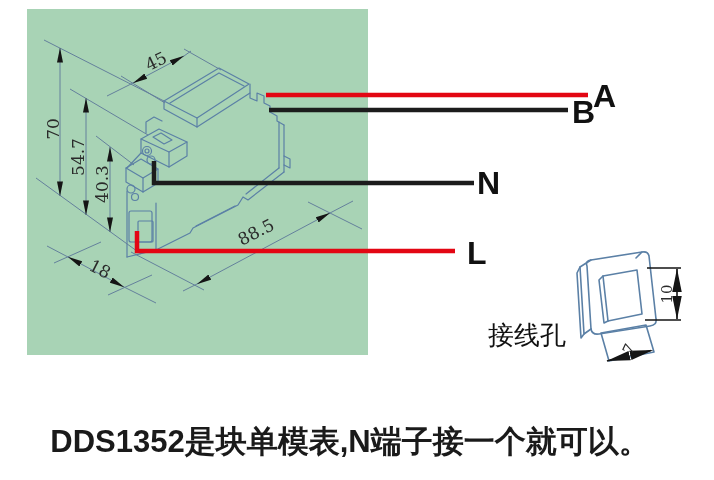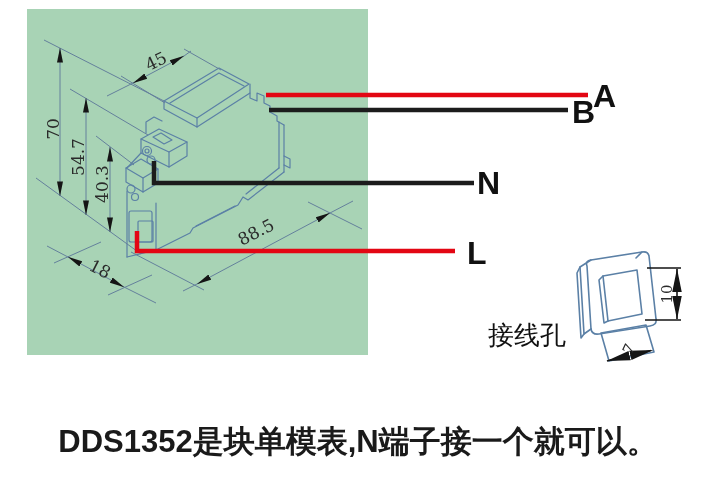--- a/index.html
+++ b/index.html
@@ -4,21 +4,21 @@
 <style>
   html,body{margin:0;padding:0;background:#ffffff;}
   body{width:714px;height:480px;position:relative;overflow:hidden;
        font-family:"Liberation Sans",sans-serif;}
   .stage{position:absolute;inset:0;}
   svg{position:absolute;left:0;top:0;}
   .dim-text{font-family:"DejaVu Serif",serif;font-size:17px;}
   .dim-text-small{font-family:"DejaVu Serif",serif;font-size:15px;}
   .term-label{font-family:"Liberation Sans",sans-serif;font-size:32px;font-weight:bold;}
   .detail-label{font-family:"Liberation Sans",sans-serif;font-size:26px;font-weight:500;}
-  .caption{position:absolute;top:421px;left:8px;width:700px;text-align:center;
+  .caption{position:absolute;top:421px;left:0;width:700px;text-align:center;
            font-size:31px;font-weight:bold;color:#1a1a1a;letter-spacing:0px;}
 </style>
 </head>
 <body>
 
 <div class="stage">
 
 <svg width="714" height="480" viewBox="0 0 714 480">
   <defs>
     <marker id="arr" viewBox="0 0 16 8" refX="15.5" refY="4" markerWidth="15" markerHeight="7.5" orient="auto-start-reverse">

